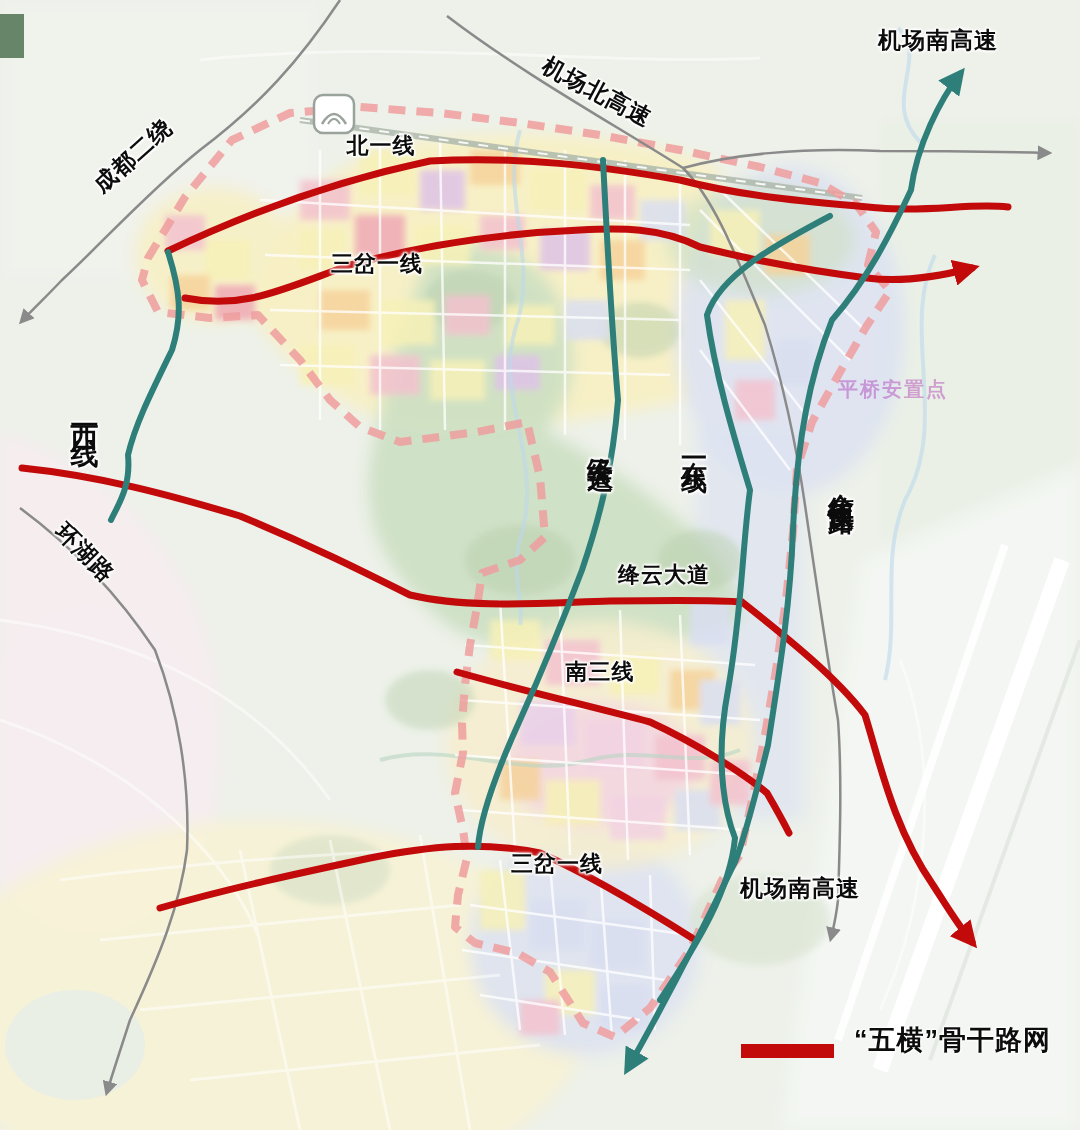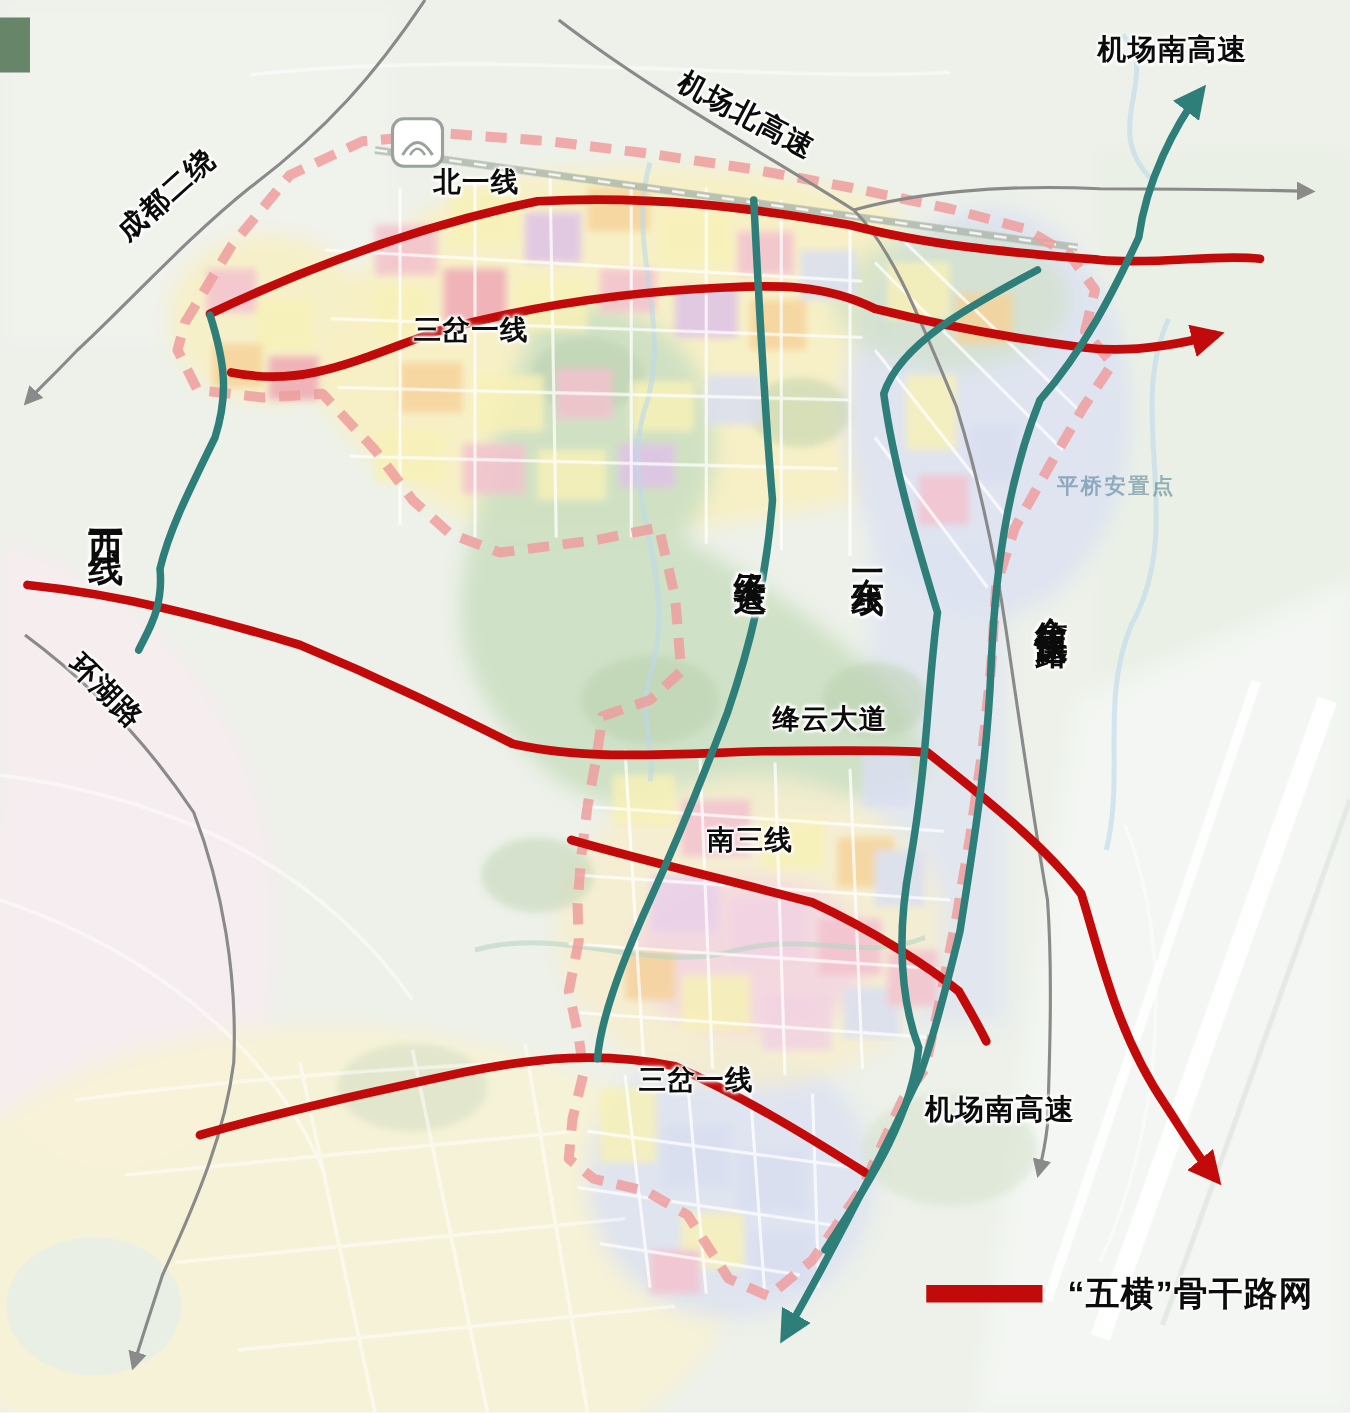--- a/index.html
+++ b/index.html
@@ -7,23 +7,23 @@
          font-family:"Liberation Sans","DejaVu Sans",sans-serif;background:#edf1e9;}
   #map-svg{position:absolute;left:0;top:0;}
   .mlabel{position:absolute;font-weight:800;color:#0c0c0c;white-space:nowrap;
           font-size:22px;letter-spacing:1px;transform:translate(-50%,-50%);
           text-shadow:0 0 3px #fff,0 0 5px #fff,1px 1px 2px #fff,-1px -1px 2px #fff,
                       1px -1px 2px #fff,-1px 1px 2px #fff;}
   .f23{font-size:23px;font-weight:700;}
   .vert{writing-mode:vertical-rl;text-orientation:upright;letter-spacing:3px;}
   .v26{font-size:26px;} .v28{font-size:28px;letter-spacing:7px;}
   .rot{transform-origin:center center;}
-  .faint{opacity:.38;font-weight:700;font-size:17px;color:#0c4a6e;text-shadow:none;letter-spacing:2px;}
+  .faint{opacity:.38;font-weight:700;font-size:20px;color:#a21caf;text-shadow:none;letter-spacing:2px;}
   #legend{position:absolute;left:741px;top:1012px;}
-  .legend-row{display:flex;align-items:center;height:46px;}
+  .legend-row{display:flex;align-items:flex-end;height:46px;}
   .legend-swatch{display:inline-block;width:93px;height:14px;margin-right:20px;flex:0 0 auto;}
   .legend-label{font-weight:800;font-size:27px;color:#0c0c0c;letter-spacing:1px;
           text-shadow:0 0 3px #fff,1px 1px 2px #fff,-1px -1px 2px #fff;}
 </style>
 </head>
 <body>
 
 <div id="stage">
 
 <svg id="map-svg" width="1080" height="1130" viewBox="0 0 1080 1130">

